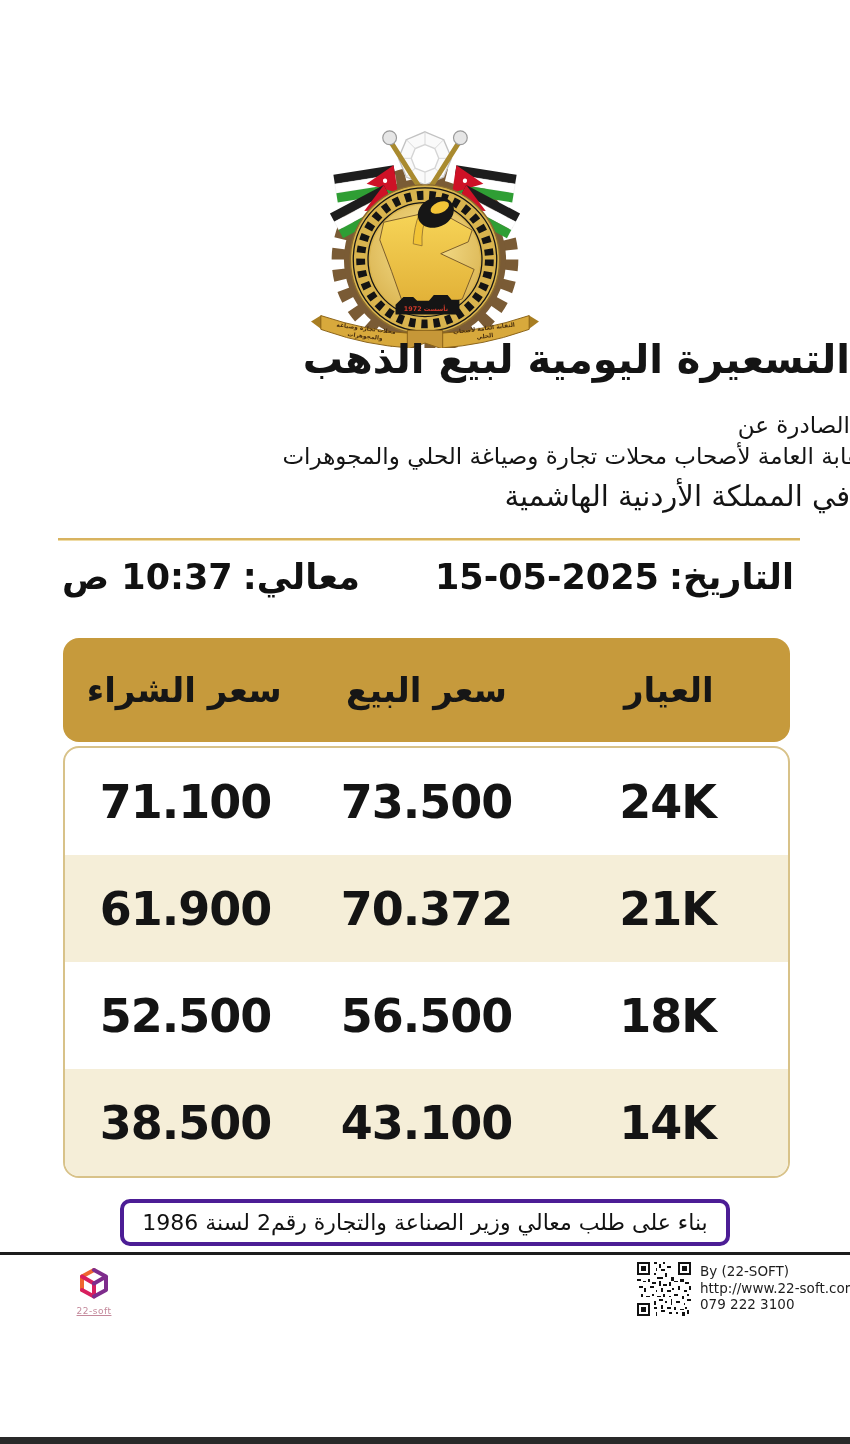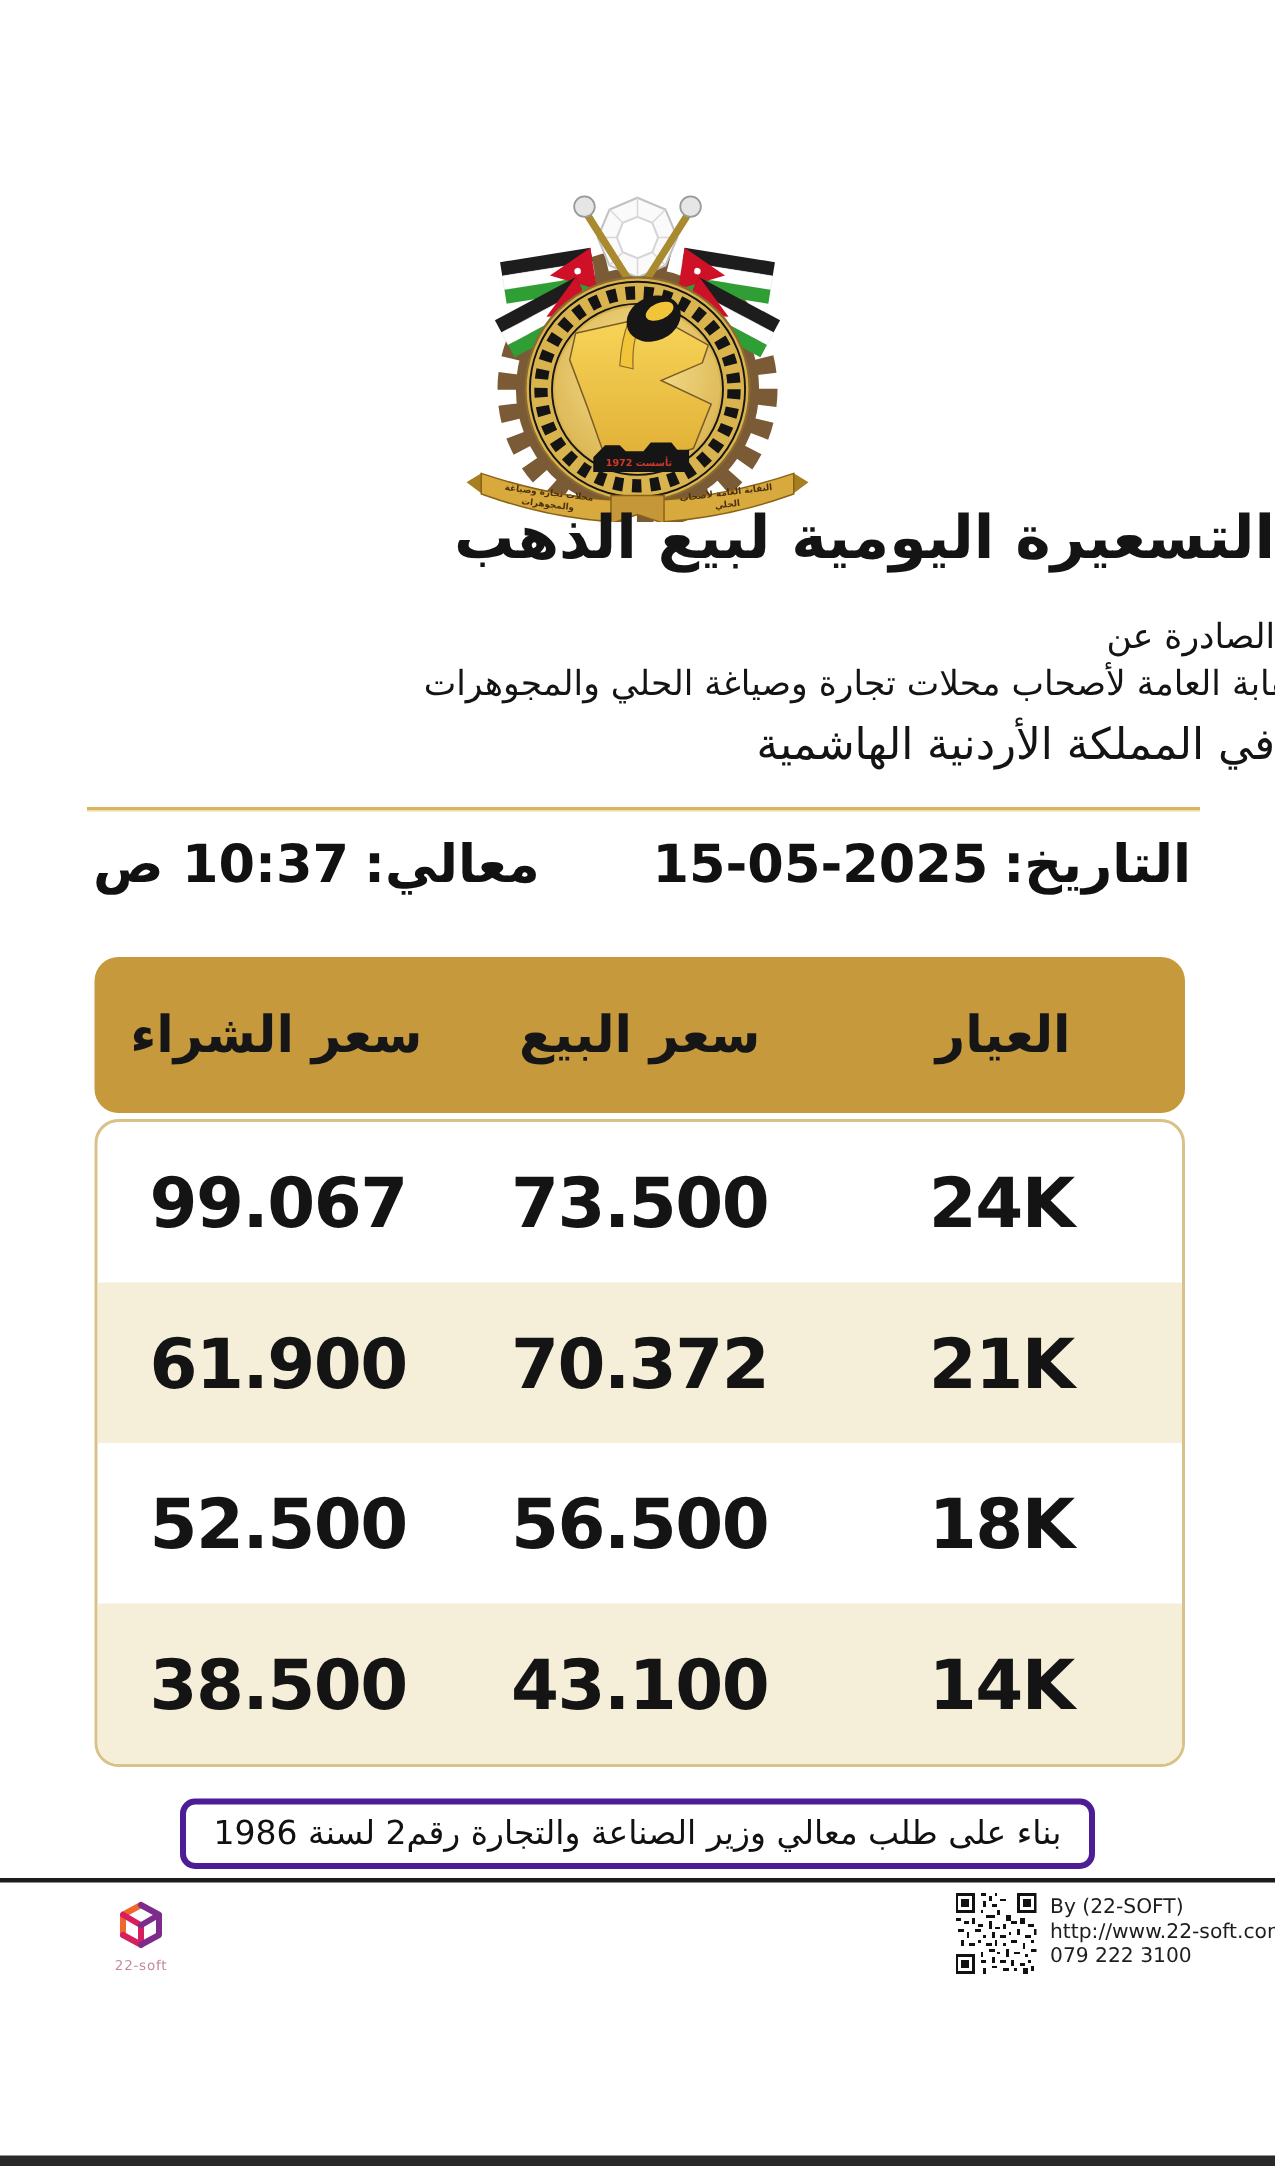--- a/index.html
+++ b/index.html
@@ -30,21 +30,21 @@
           font-size:46px;font-weight:bold;color:#141414;letter-spacing:-1px;}
   .pt-row:nth-child(even){background:#F5EED8;}
   .cell{flex:1;text-align:center;}
 
   .note-wrap{position:absolute;top:1199px;left:0;width:100%;text-align:center;}
   .note-box{display:inline-block;direction:rtl;border:4px solid #4c1d95;border-radius:10px;
             padding:7px 18px;font-size:22px;color:#111;background:#fff;}
 
   .footer-rule{position:absolute;top:1252px;left:0;width:100%;height:3px;background:#1c1c1c;}
   .brand{position:absolute;left:64px;top:1266px;width:60px;text-align:center;}
-  .brand-label{font-size:9px;color:#C4899B;letter-spacing:.5px;}
+  .brand-label{font-size:9px;color:#C4899B;letter-spacing:.5px;text-decoration:underline;}
   .qr{position:absolute;left:637px;top:1262px;}
   .credits{position:absolute;left:700px;top:1263px;font-size:13.5px;line-height:16.5px;
            color:#1d1d1d;white-space:nowrap;}
   .bottom-bar{position:absolute;bottom:0;left:0;width:100%;height:7px;background:#292929;}
 </style>
 </head>
 <body>
 
 <div class="page">
 
@@ -152,21 +152,21 @@
   <div class="price-table">
     <div class="pt-header">
       <div class="cell">العيار</div>
       <div class="cell">سعر البيع</div>
       <div class="cell">سعر الشراء</div>
     </div>
     <div class="pt-body">
       <div class="pt-row">
         <div class="cell">24K</div>
         <div class="cell">73.500</div>
-        <div class="cell">99.067</div>
+        <div class="cell">71.100</div>
       </div>
       <div class="pt-row">
         <div class="cell">21K</div>
         <div class="cell">70.372</div>
         <div class="cell">61.900</div>
       </div>
       <div class="pt-row">
         <div class="cell">18K</div>
         <div class="cell">56.500</div>
         <div class="cell">52.500</div>

